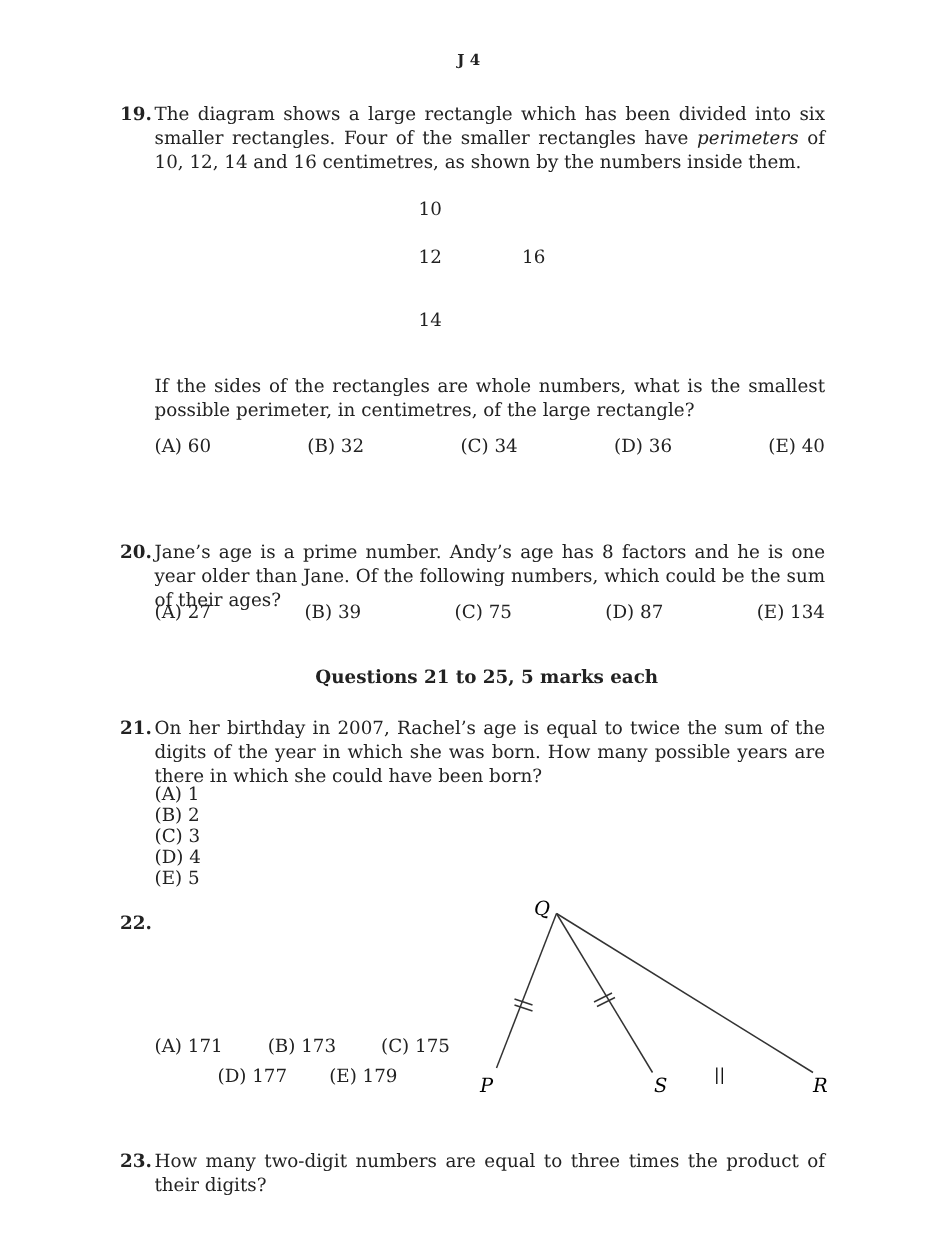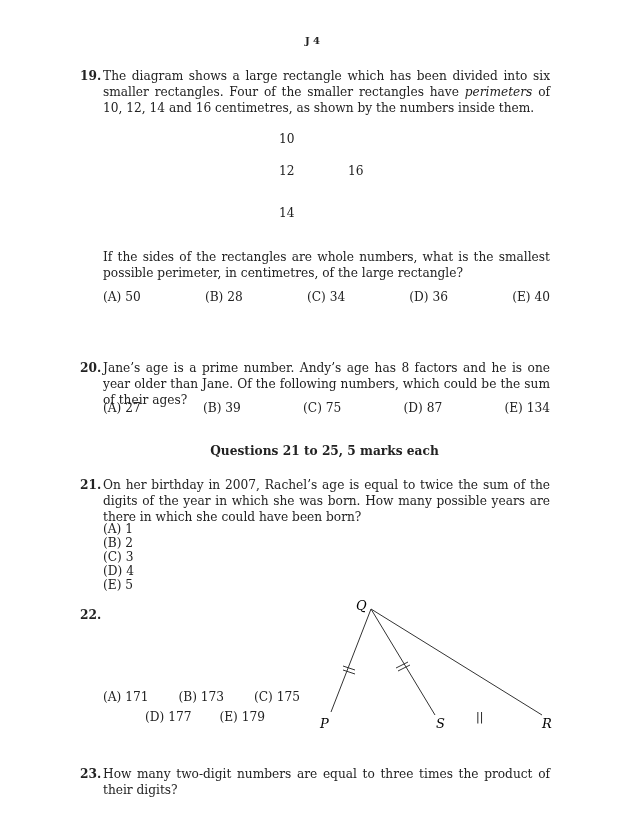--- a/index.html
+++ b/index.html
@@ -24,22 +24,22 @@
   <div class="qtext"><span>The diagram shows a large rectangle which has been divided into six smaller rectangles. Four of the smaller rectangles have </span><i>perimeters</i><span> of 10, 12, 14 and 16 centimetres, as shown by the numbers inside them.</span></div>
 </div>
 <div class="abs" style="left:279px;top:132px;">10</div>
 <div class="abs" style="left:279px;top:164px;">12</div>
 <div class="abs" style="left:348px;top:164px;text-align:right;">16</div>
 <div class="abs" style="left:279px;top:206px;">14</div>
 <div class="q" style="top:249px;">
   <div class="qtext">If the sides of the rectangles are whole numbers, what is the smallest possible perimeter, in centimetres, of the large rectangle?</div>
 </div>
 <div class="opts" style="top:290px;">
-  <span>(A) 50</span>
-  <span>(B) 28</span>
+  <span>(A) 60</span>
+  <span>(B) 32</span>
   <span>(C) 34</span>
   <span>(D) 36</span>
   <span>(E) 40</span>
 </div>
 
 <div class="q" style="top:360px;">
   <span class="qnum">20.</span>
   <div class="qtext">Jane’s age is a prime number. Andy’s age has 8 factors and he is one year older than Jane. Of the following numbers, which could be the sum of their ages?</div>
 </div>
 <div class="opts" style="top:401px;">

